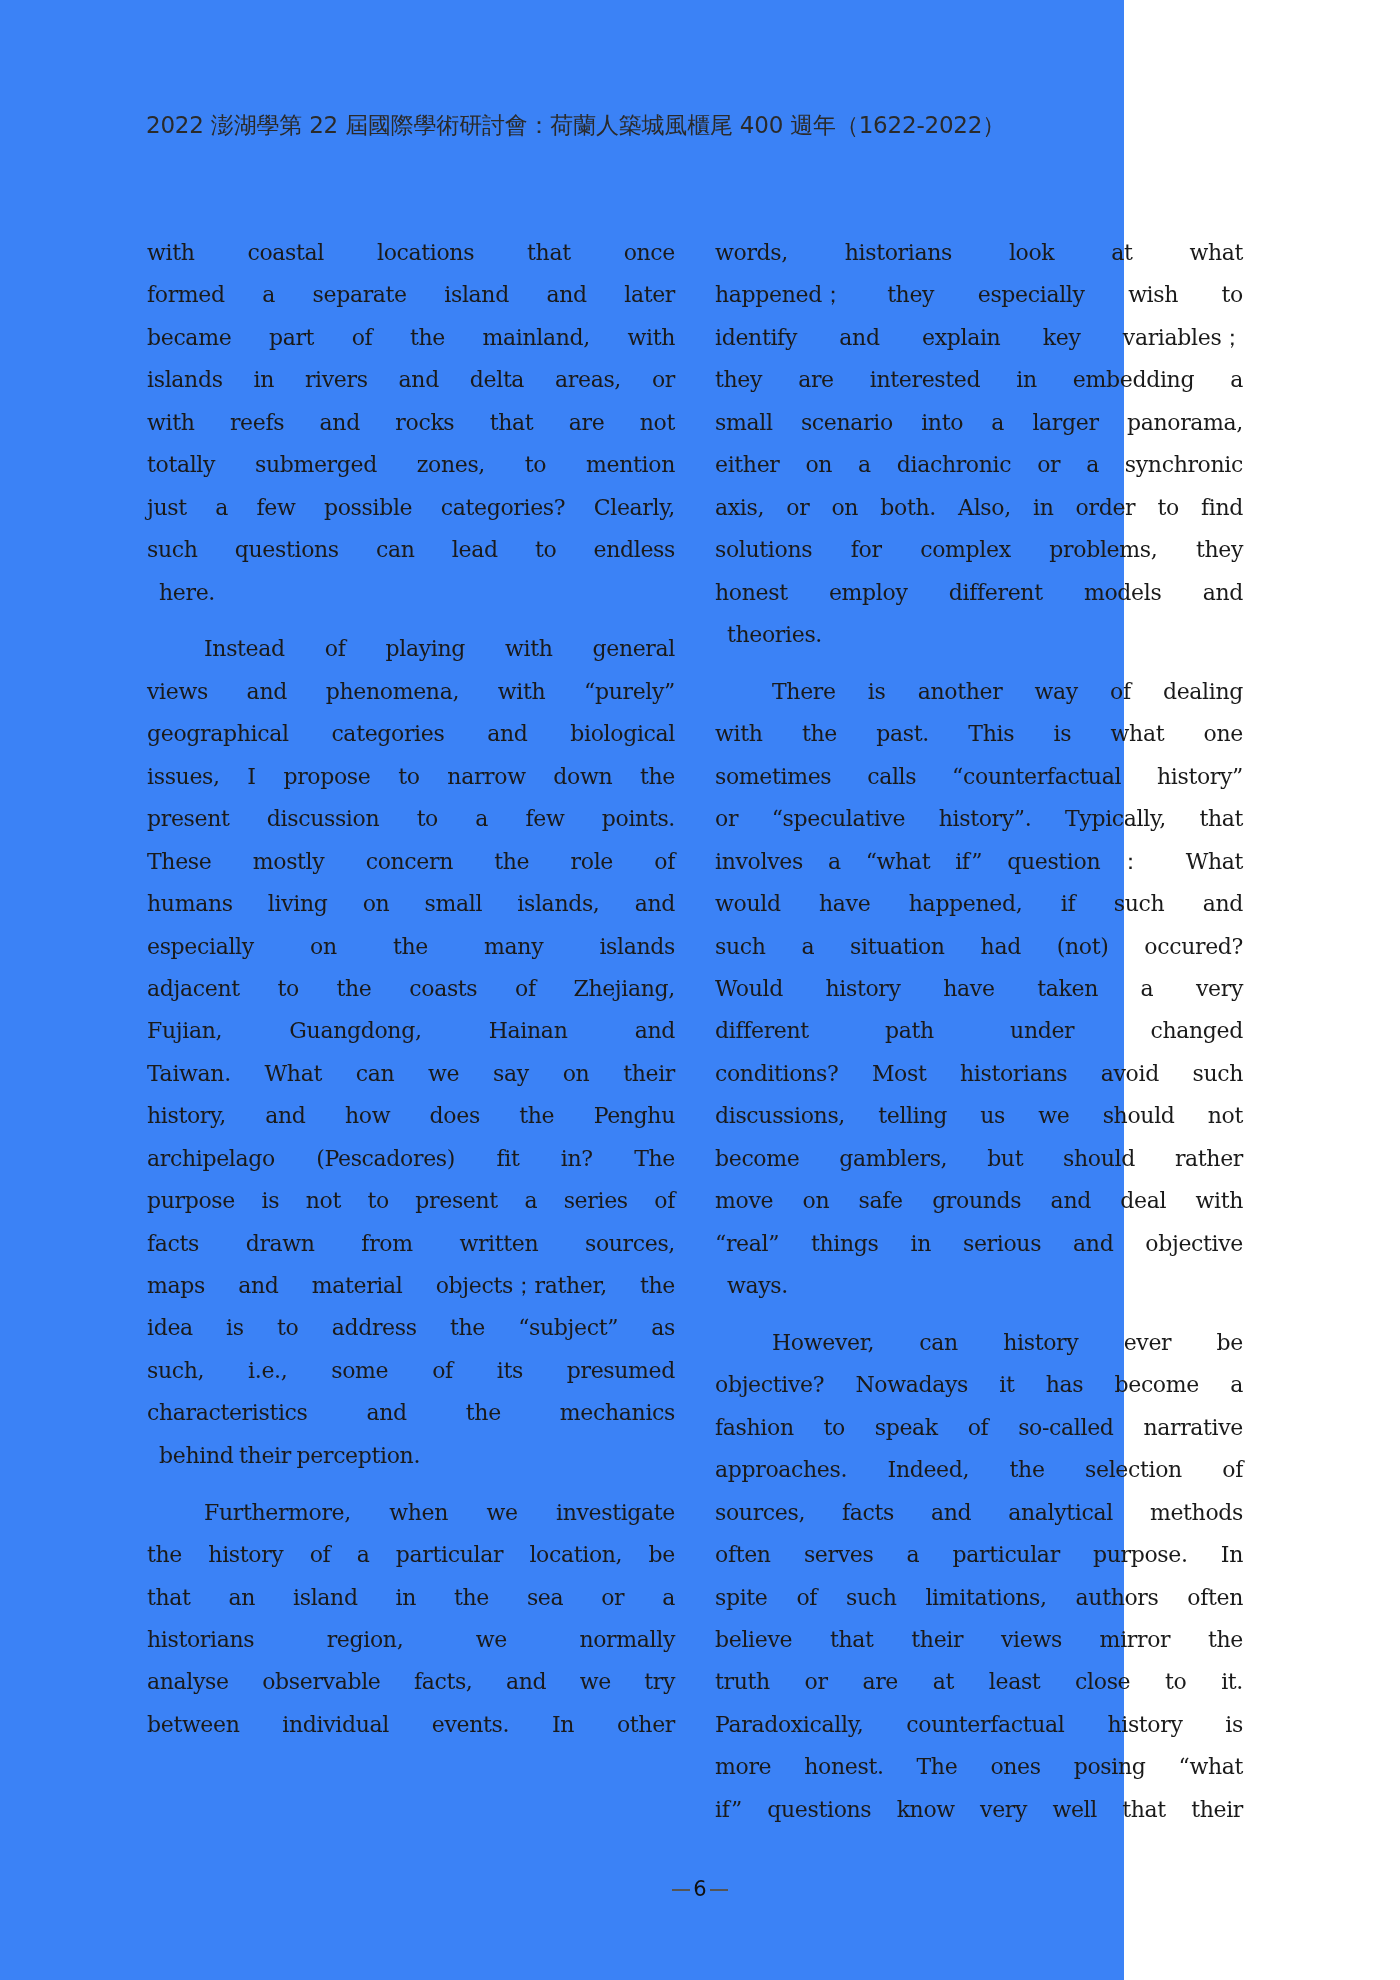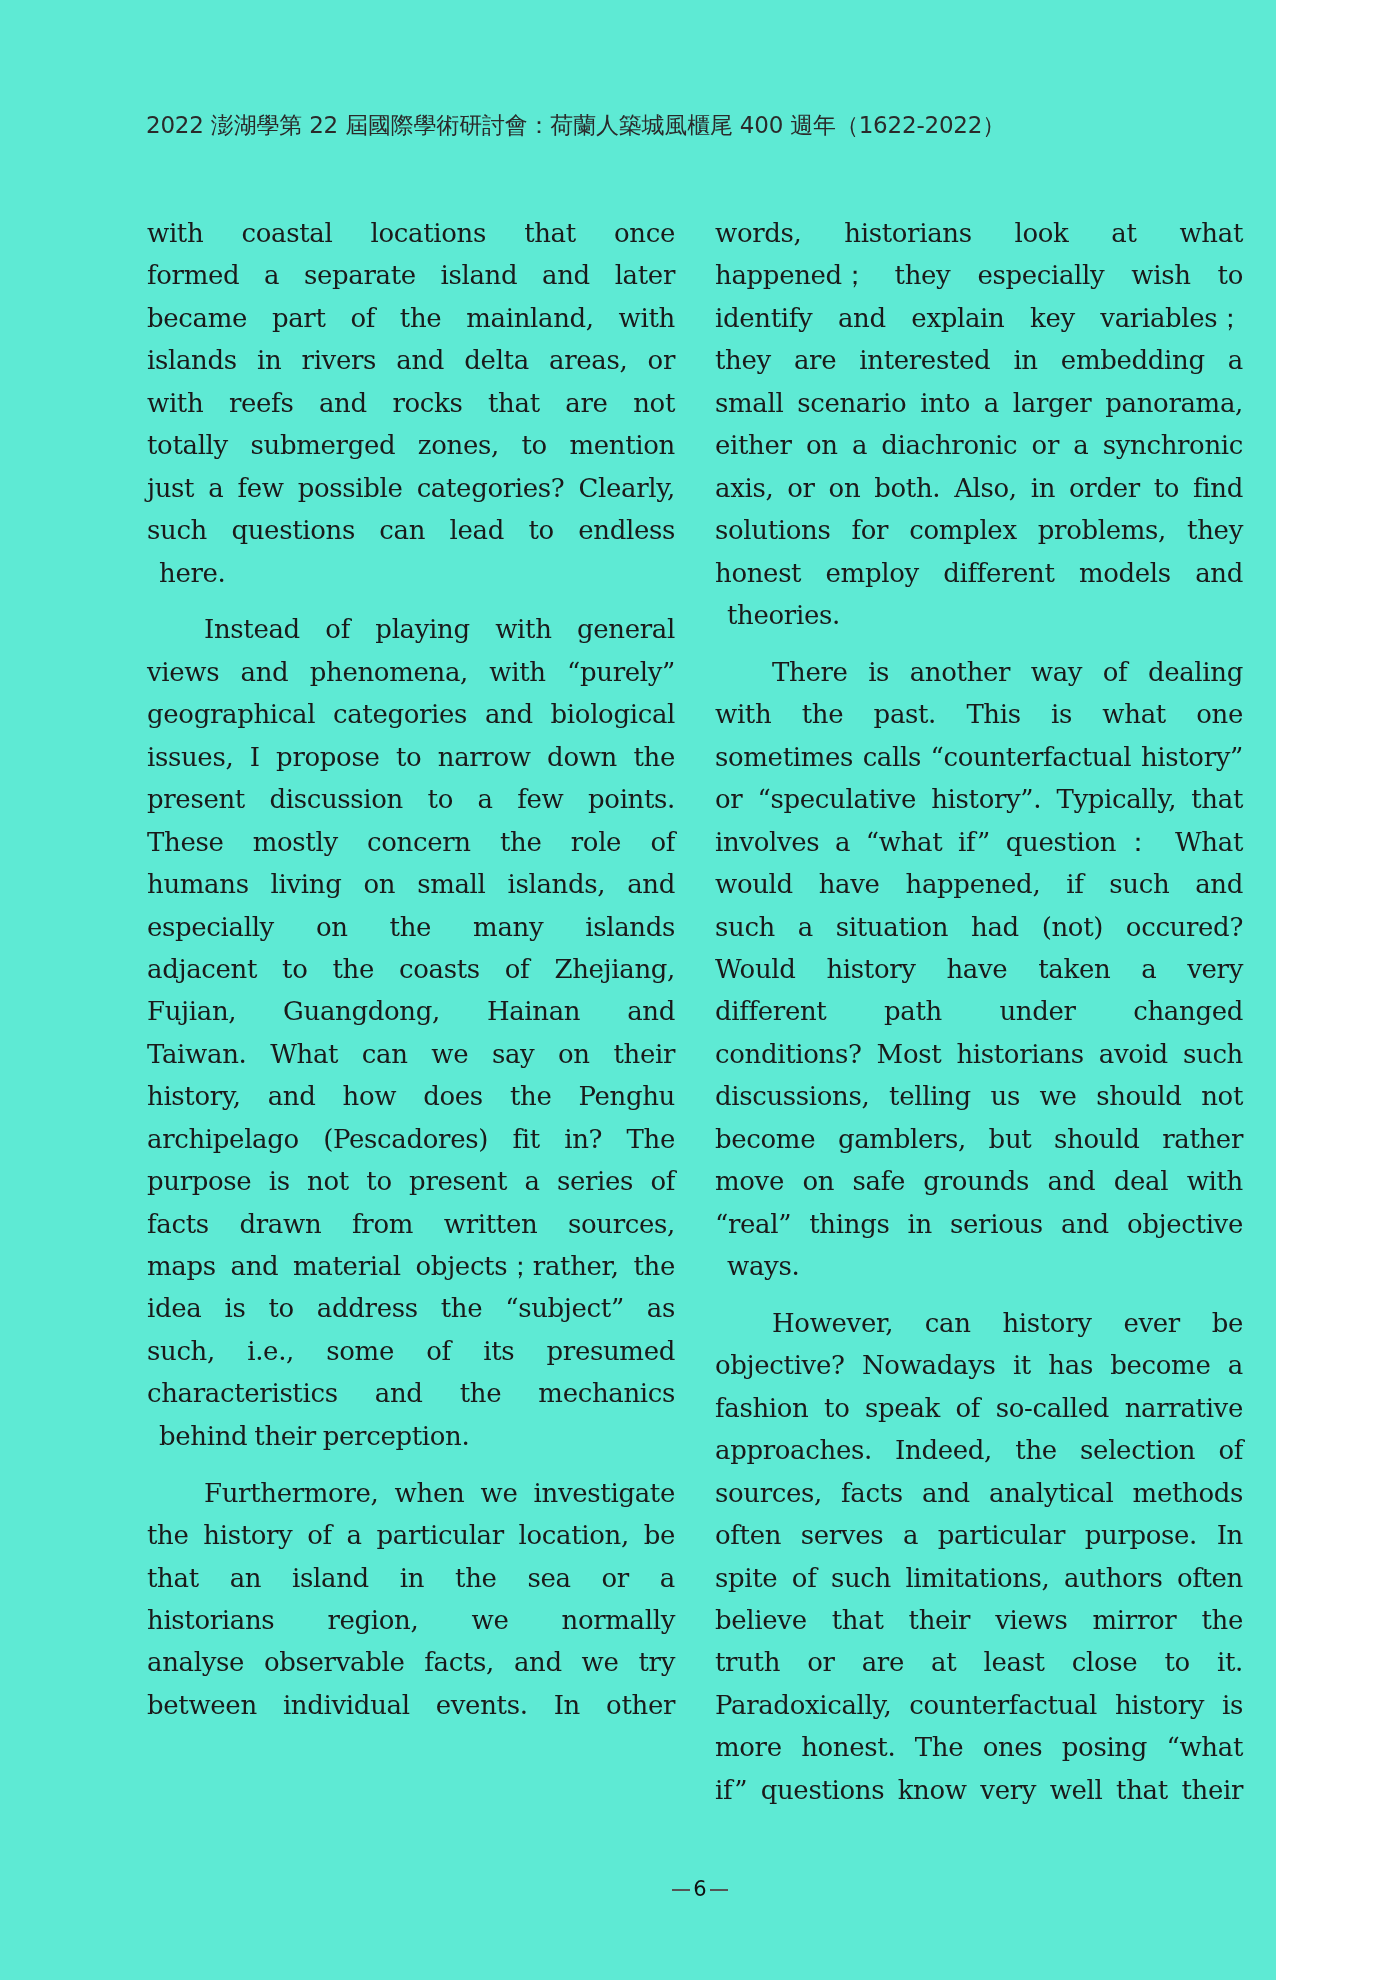--- a/index.html
+++ b/index.html
@@ -9,40 +9,40 @@
   }
   body {
     width: 1400px;
     height: 1980px;
     position: relative;
     overflow: hidden;
   }
   .page {
     position: absolute;
     left: 0; top: 0;
-    width: 1276px; height: 1980px;
-    background: #5eead4;
+    width: 1124px; height: 1980px;
+    background: #3b82f6;
   }
   .running-header {
     position: absolute;
     left: 146px;
     top: 110px;
     font-family: "DejaVu Sans", sans-serif;
     font-size: 23px;
     line-height: 30px;
     color: #2a2a2a;
     white-space: nowrap;
     letter-spacing: -0.2px;
   }
   .column {
     position: absolute;
-    top: 212px;
+    top: 232px;
     width: 528px;
     font-family: "DejaVu Serif", serif;
-    font-size: 26px;
+    font-size: 22px;
     color: #1a1a1a;
   }
   .column.left { left: 147px; }
   .column.right { left: 715px; }
   .para { margin: 0 0 14.5px 0; }
   .line {
     display: block;
     height: 42.45px;
     line-height: 42.45px;
     white-space: nowrap;

